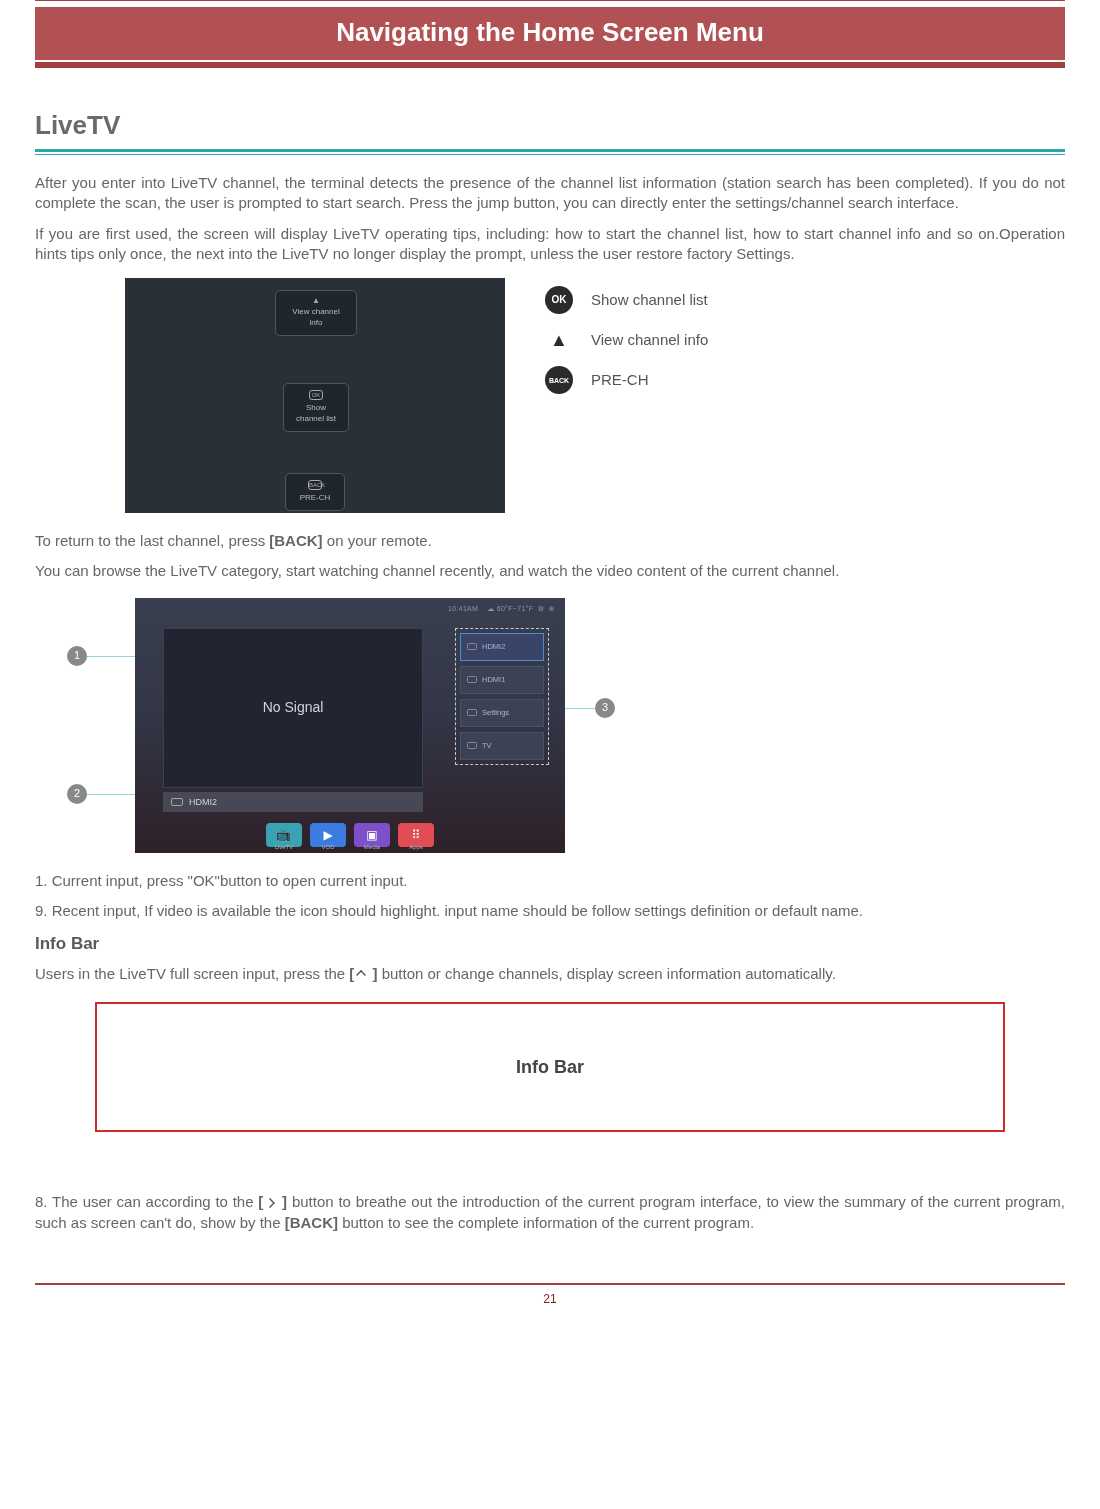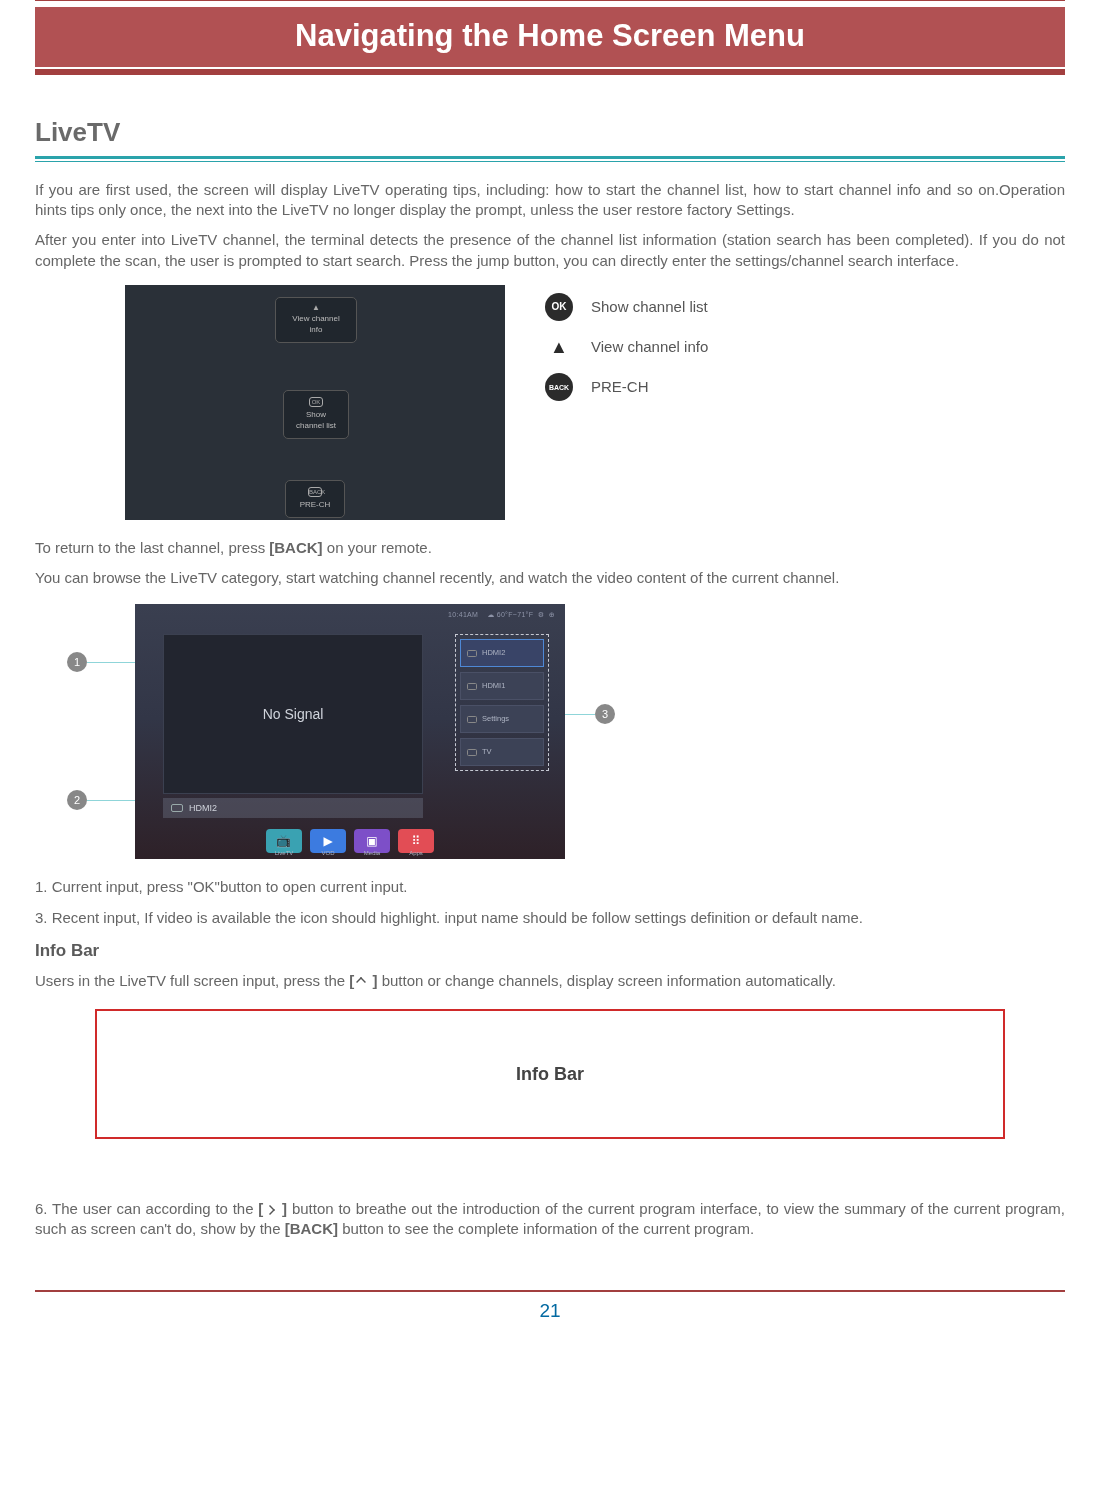--- a/index.html
+++ b/index.html
@@ -1,19 +1,19 @@
 <!DOCTYPE html>
 <html><head>
 <meta charset="utf-8">
 <style>
   * { box-sizing: border-box; margin: 0; padding: 0; }
   body { font-family: Arial, Helvetica, sans-serif; background: #fff; color: #555; width: 1100px; margin: 0 auto; font-size: 15px; line-height: 1.35; }
   .page { padding: 0 35px 30px; position: relative; }
   .top-rule { height: 1px; background: #a23f3f; margin-bottom: 6px; }
-  .banner { background: #b15153; color: #fff; text-align: center; font-size: 31px; font-weight: bold; padding: 8px 0 10px; margin-bottom: 2px; }
+  .banner { background: #b15153; color: #fff; text-align: center; font-size: 26px; font-weight: bold; padding: 8px 0 10px; margin-bottom: 2px; }
   .banner-under { height: 6px; background: #a23f3f; margin-bottom: 40px; }
   .section-title { font-size: 26px; font-weight: bold; color: #6a6a6a; margin-bottom: 6px; }
   .hr-teal1 { height: 3px; background: #2aa3ab; margin-bottom: 2px; }
   .hr-teal2 { height: 1px; background: #2aa3ab; margin-bottom: 18px; }
   p { margin-bottom: 10px; color: #666; text-align: justify; }
   .figure-row { display: flex; align-items: flex-start; gap: 40px; margin: 14px 0 18px 90px; }
   .tv-screenshot-1 { width: 380px; height: 235px; background: #2a3038; position: relative; overflow: hidden; }
   .hint-bubble { position: absolute; background: #20262d; border: 1px solid #555; border-radius: 5px; color: #bbb; font-size: 8px; text-align: center; padding: 6px 10px; }
   .hint-bubble.top { left: 150px; top: 12px; width: 82px; }
   .hint-bubble.mid { left: 158px; top: 105px; width: 66px; }
@@ -42,40 +42,40 @@
   .app-tile.t1 { background:#3aa2b2;}
   .app-tile.t2 { background:#3c7be0;}
   .app-tile.t3 { background:#7d4fc8;}
   .app-tile.t4 { background:#e24d55;}
   .app-labels { position:absolute; bottom:2px; width:100%; display:flex; justify-content:center; gap:8px;}
   .app-labels span{ width:36px; text-align:center; font-size:6px; color:#aeb4c3;}
   .subhead { font-size: 17px; font-weight: bold; color: #5a5a5a; margin: 12px 0 8px; }
   .info-bar-box { border: 2px solid #d02a2a; height: 130px; display: flex; align-items: center; justify-content: center; margin: 18px 60px 60px; }
   .info-bar-box span { font-weight: bold; color: #444; font-size: 18px; }
   .footer-rule { height: 2px; background: #a23f3f; margin-top: 50px; }
-  .page-num { text-align: center; font-size: 19px; color: #0369a1; margin-top: 6px; }
+  .page-num { text-align: center; font-size: 12px; color: #7f1d1d; margin-top: 6px; }
   .chev { display:inline-block; width:10px; height:10px; border:2px solid #555; border-left:none; border-bottom:none; transform: rotate(-45deg) scale(.7); vertical-align:middle; margin:0 2px;}
   .chev.up { transform: rotate(-45deg) scale(.7);}
   .chev.right { transform: rotate(45deg) scale(.7);}
   .chev.left { transform: rotate(-135deg) scale(.7);}
 </style>
 </head>
 <body>
 
 <div class="page">
   <div class="top-rule"></div>
   <div class="banner">Navigating the Home Screen Menu</div>
   <div class="banner-under"></div>
 
   <div class="section-title">LiveTV</div>
   <div class="hr-teal1"></div>
   <div class="hr-teal2"></div>
 
+  <p>After you enter into LiveTV channel, the terminal detects the presence of the channel list information (station search has been completed). If you do not complete the scan, the user is prompted to start search. Press the jump button, you can directly enter the settings/channel search interface.</p>
   <p>If you are first used, the screen will display LiveTV operating tips, including: how to start the channel list, how to start channel info and so on.Operation hints tips only once, the next into the LiveTV no longer display the prompt, unless the user restore factory Settings.</p>
-  <p>After you enter into LiveTV channel, the terminal detects the presence of the channel list information (station search has been completed). If you do not complete the scan, the user is prompted to start search. Press the jump button, you can directly enter the settings/channel search interface.</p>
 
   <div class="figure-row">
     <div class="tv-screenshot-1">
       <div class="hint-bubble top">
         <span class="tri">▲</span>
         <span>View channel info</span>
       </div>
       <div class="hint-bubble mid">
         <span class="mini-icon">OK</span>
         <span>Show channel list</span>
@@ -164,30 +164,30 @@
       <div class="app-labels">
         <span>LiveTV</span>
         <span>VOD</span>
         <span>Media</span>
         <span>Apps</span>
       </div>
     </div>
   </div>
 
   <p>1. Current input, press "OK"button to open current input.</p>
-  <p>3. Recent input, If video is available the icon should highlight. input name should be follow settings definition or default name.</p>
+  <p>9. Recent input, If video is available the icon should highlight. input name should be follow settings definition or default name.</p>
 
   <div class="subhead">Info Bar</div>
   <p>
     <span>Users in the LiveTV full screen input, press the </span><b><span>[</span><span class="chev up"></span><span> ]</span></b><span> button or change channels, display screen information automatically.</span>
   </p>
 
   <div class="info-bar-box">
     <span>Info Bar</span>
   </div>
 
   <p>
-    <span>6. The user can according to the </span><b><span>[</span><span class="chev right"></span><span> ]</span></b><span> button to breathe out the introduction of the current program interface, to view the summary of the current program, such as screen can't do, show by the </span><b>[BACK]</b><span> button to see the complete information of the current program.</span>
+    <span>8. The user can according to the </span><b><span>[</span><span class="chev right"></span><span> ]</span></b><span> button to breathe out the introduction of the current program interface, to view the summary of the current program, such as screen can't do, show by the </span><b>[BACK]</b><span> button to see the complete information of the current program.</span>
   </p>
 
   <div class="footer-rule"></div>
   <div class="page-num">21</div>
 </div>
 
 </body></html>

